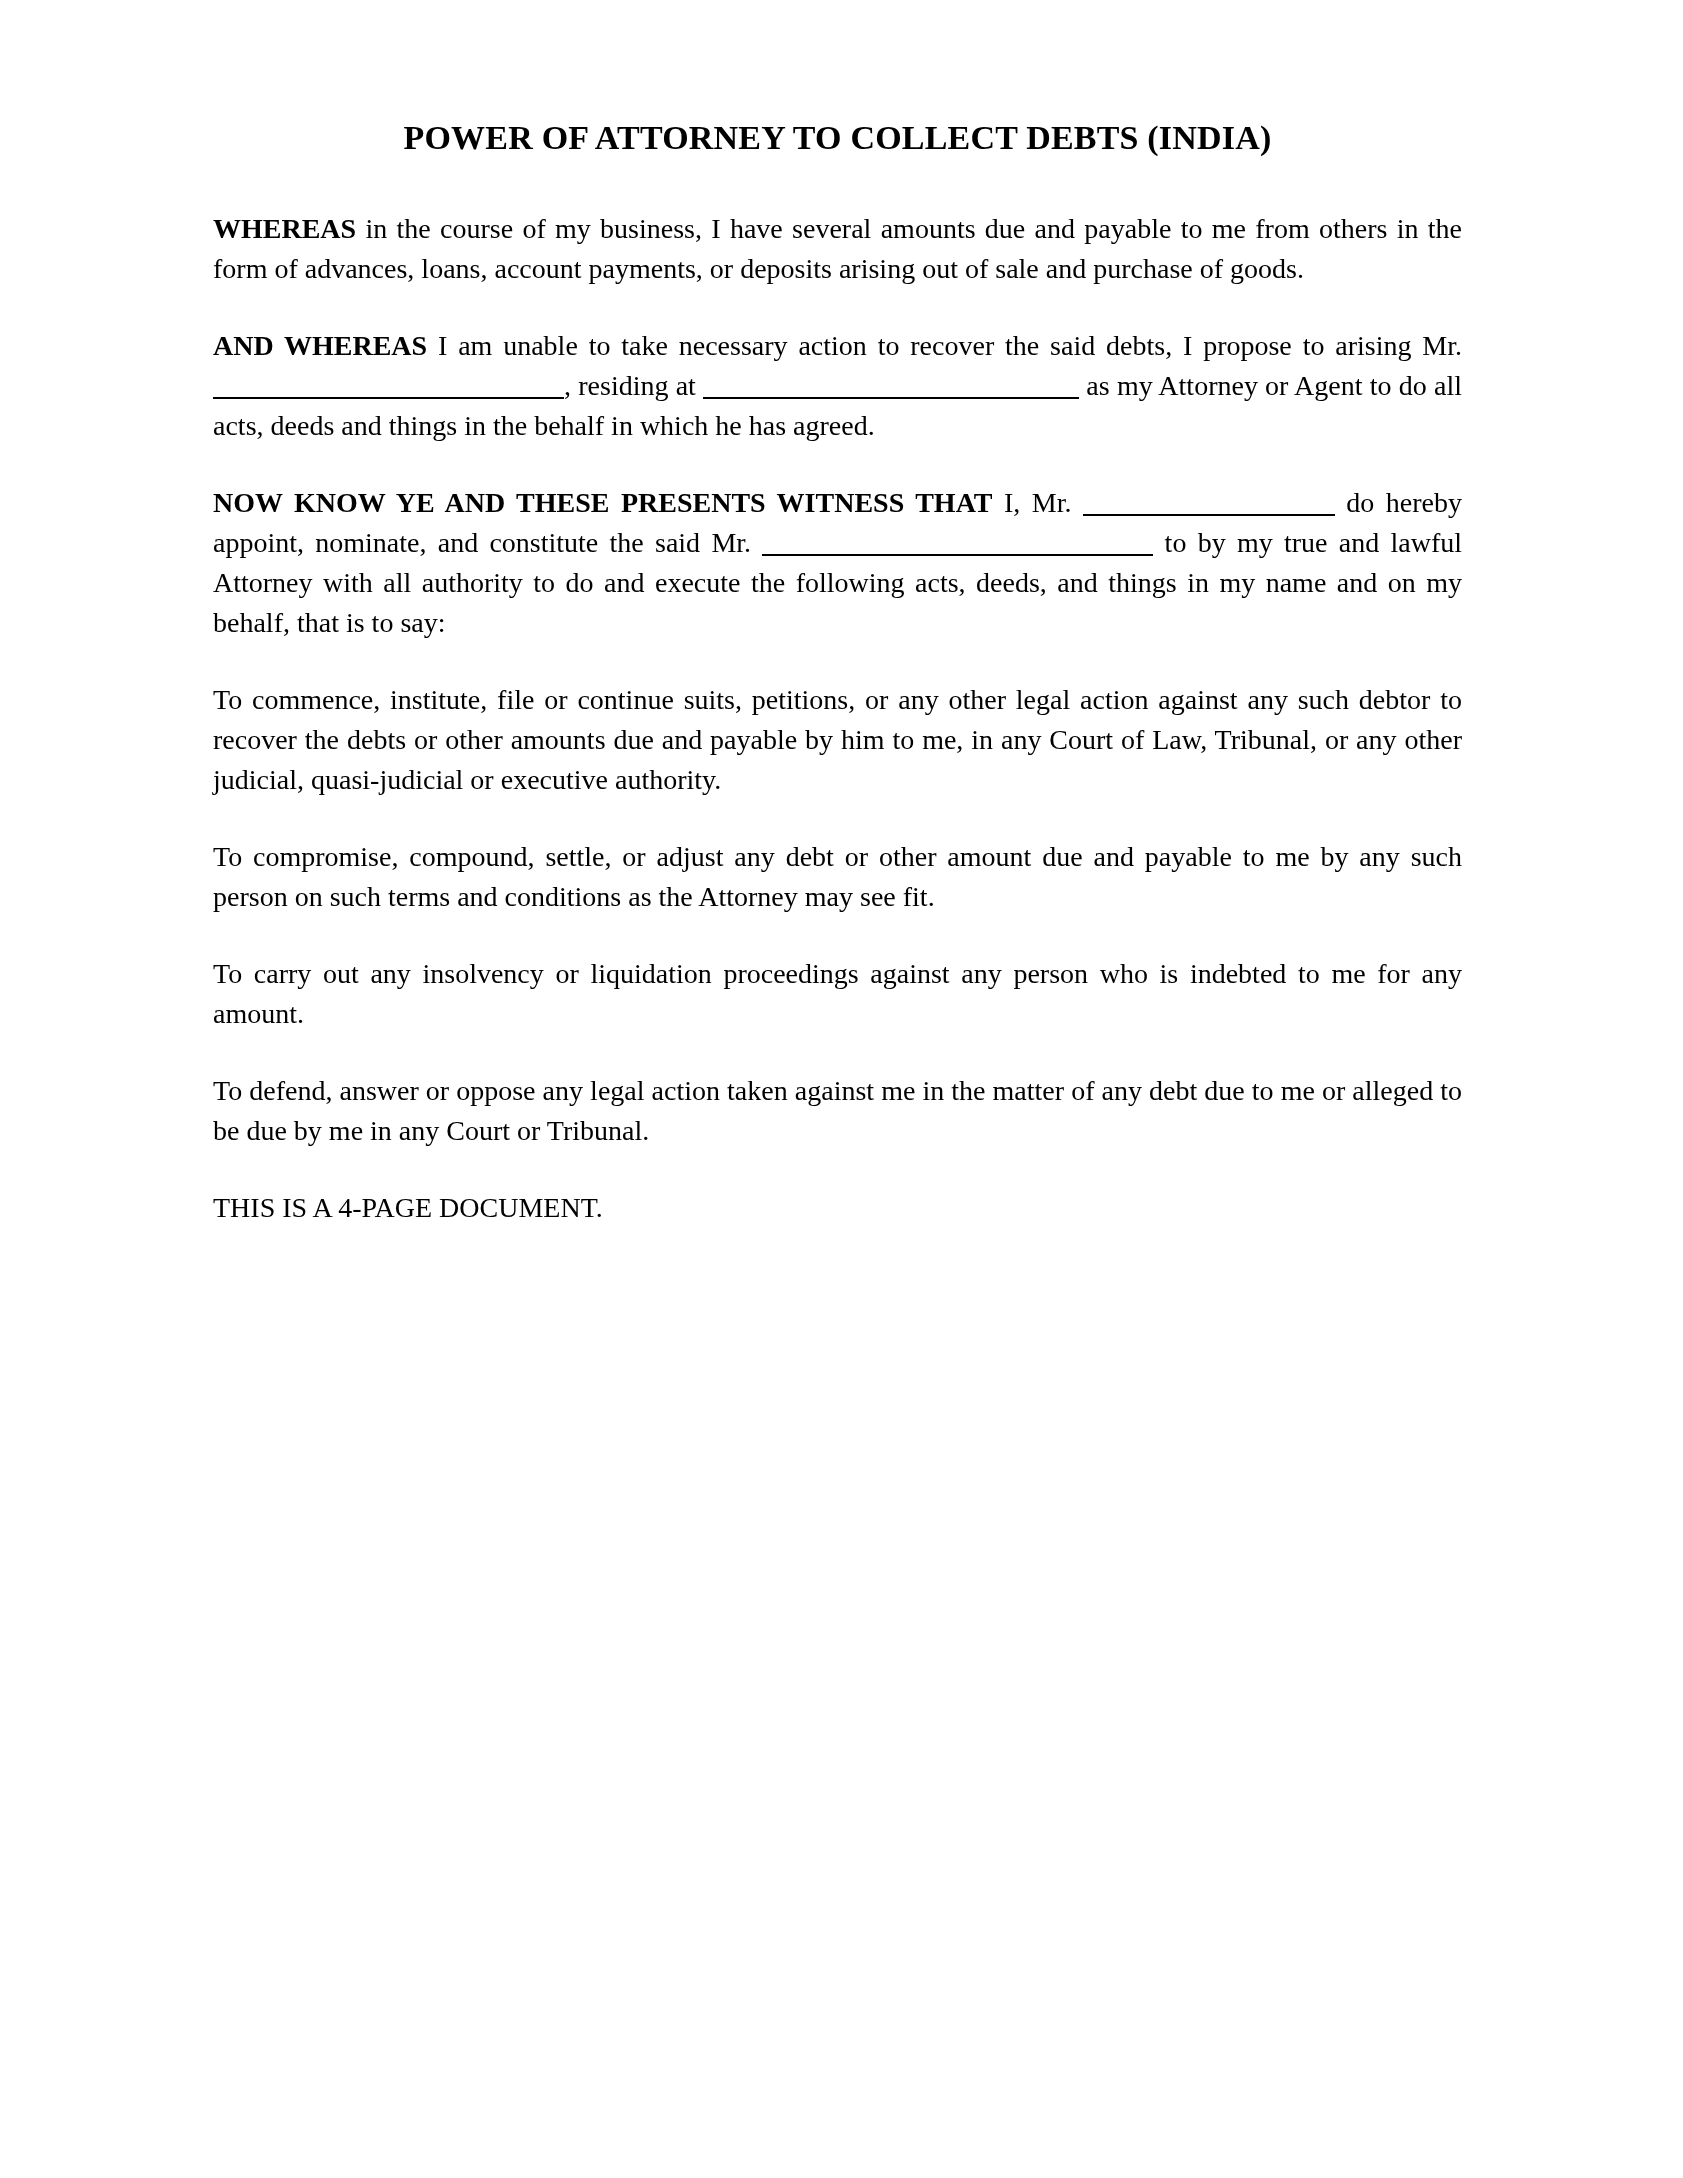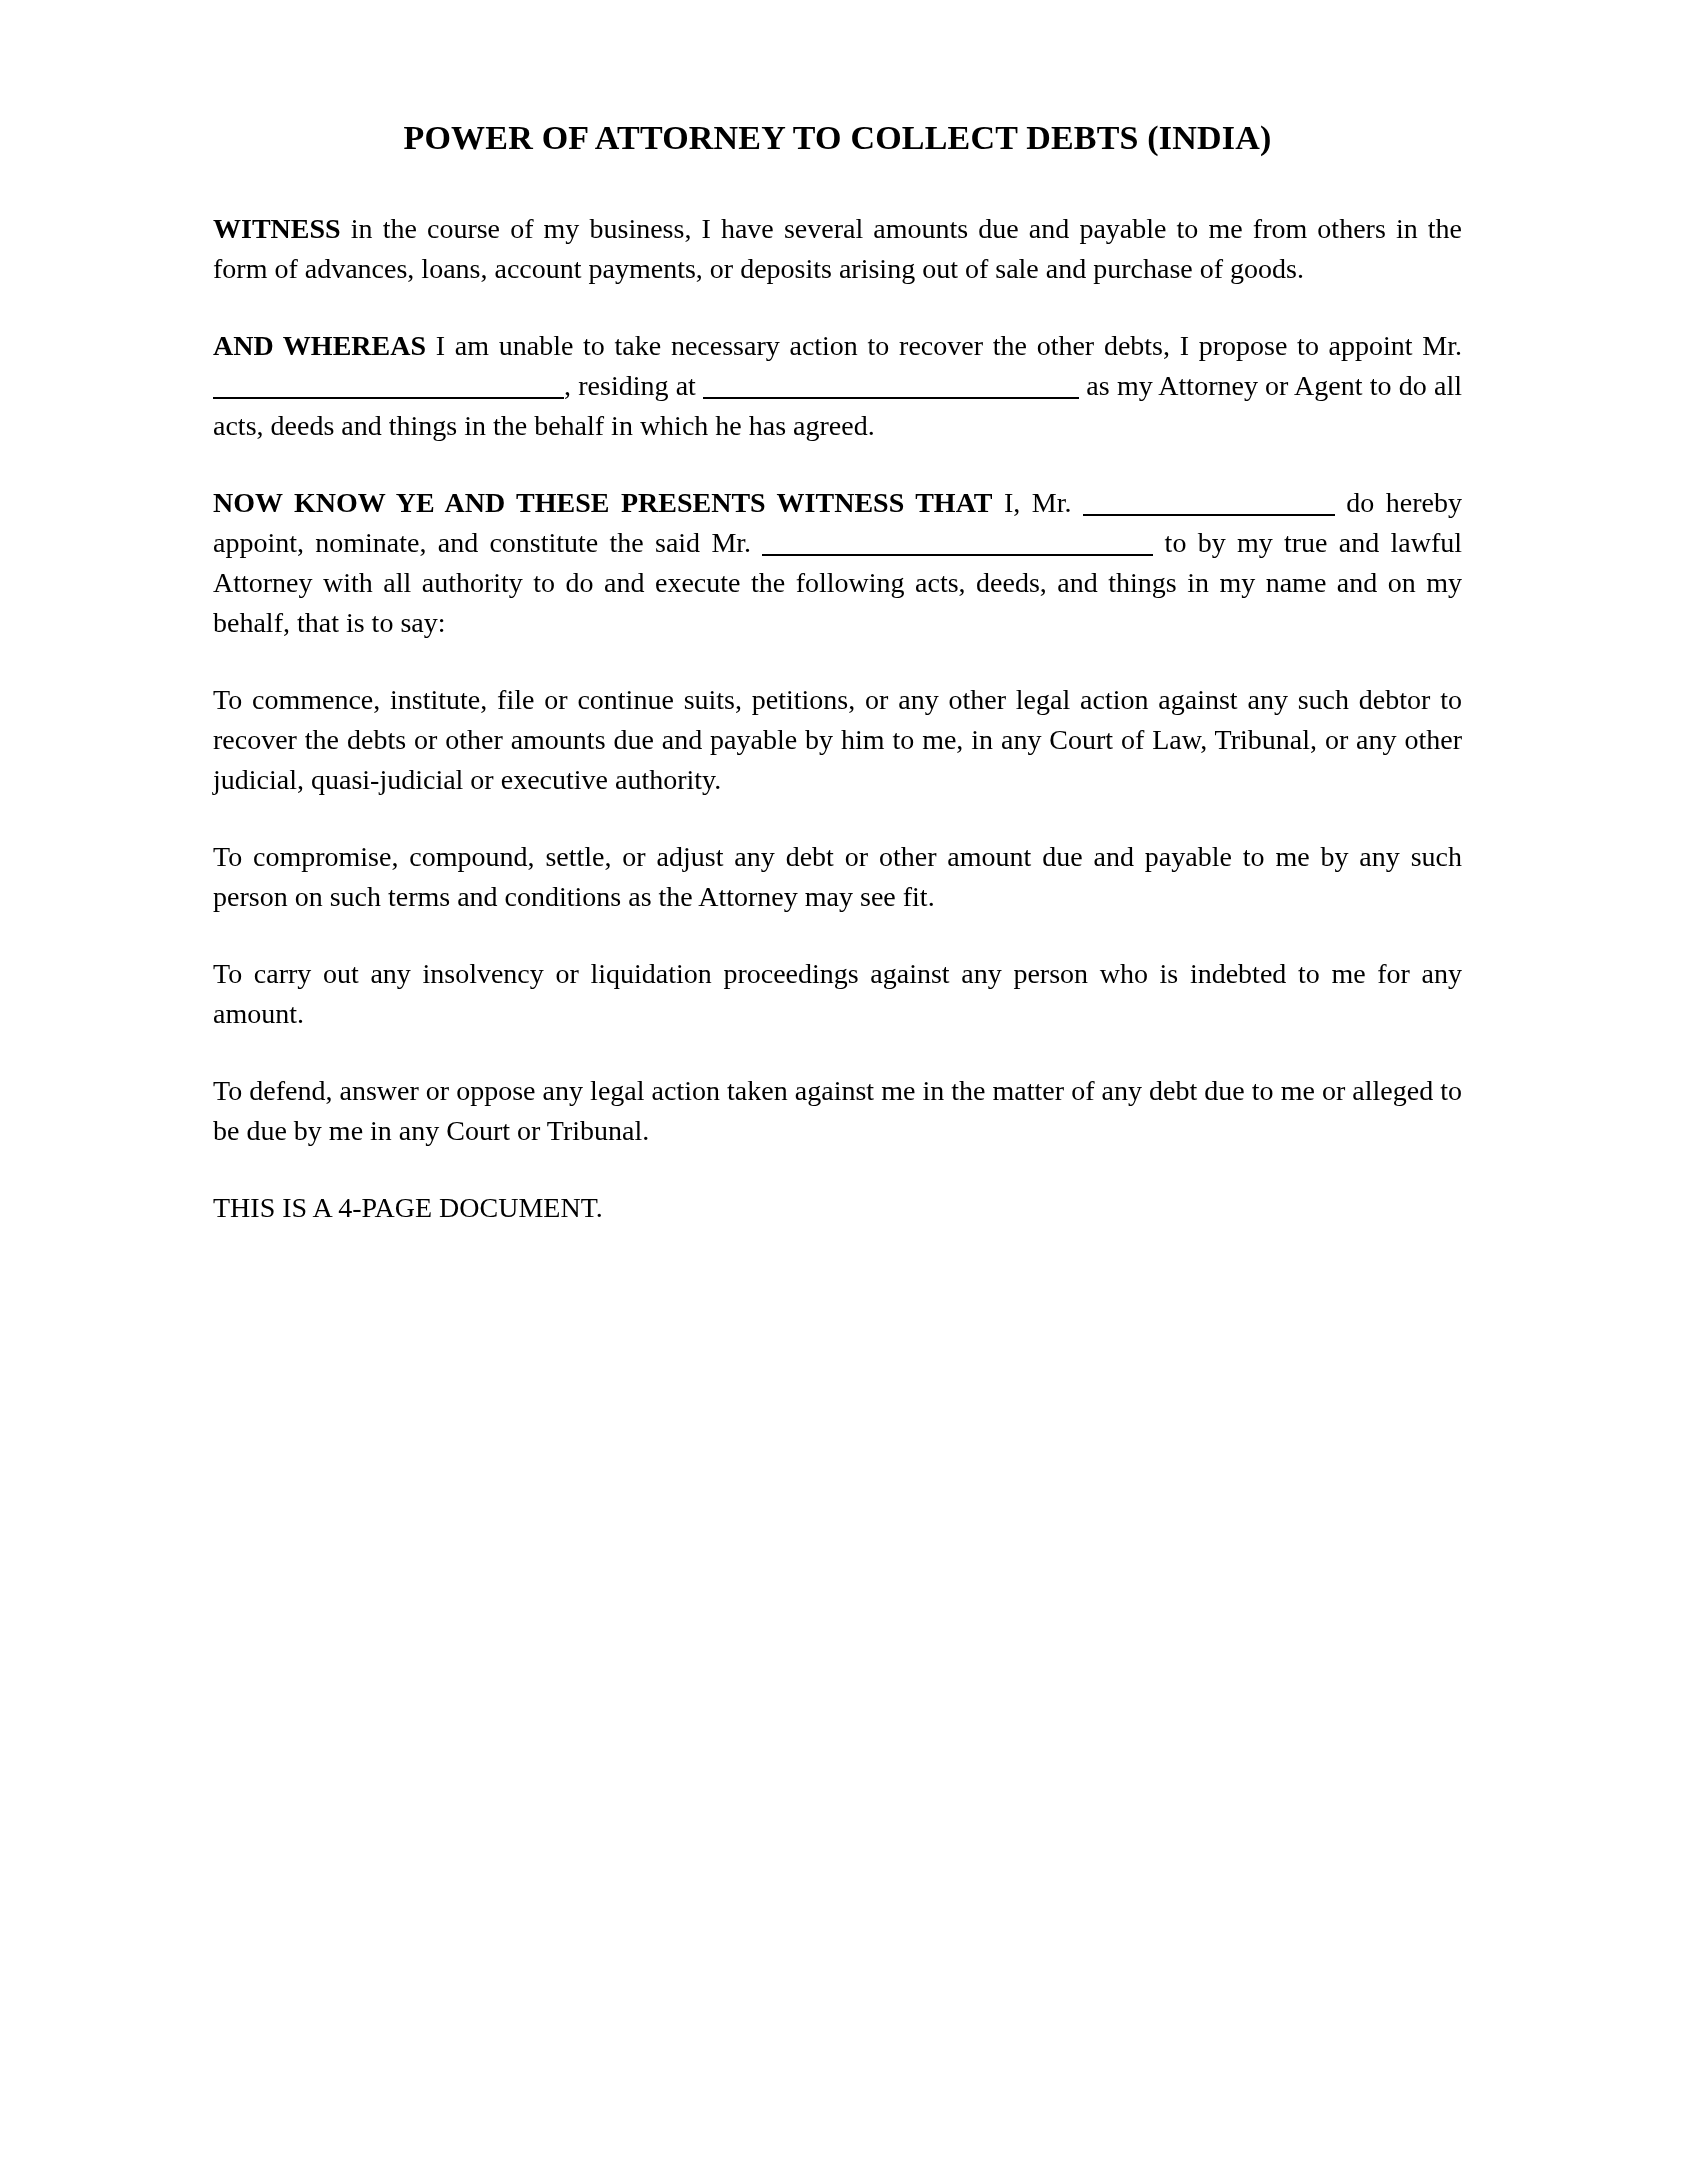--- a/index.html
+++ b/index.html
@@ -43,22 +43,22 @@
     border-bottom: 2px solid #000000;
     vertical-align: -4px;
   }
 </style>
 </head>
 <body>
 
 <div class="page">
   <h1 class="doc-title">POWER OF ATTORNEY TO COLLECT DEBTS (INDIA)</h1>
   <div class="doc-body">
-      <p><span class="b">WITNESS</span><span> in the course of my business, I have several amounts due and payable to me from others in the form of advances, loans, account payments, or deposits arising out of sale and purchase of goods.</span></p>
-      <p><span class="b">AND WHEREAS</span><span> I am unable to take necessary action to recover the other debts, I propose to appoint Mr. </span><span class="blank" style="width: 351px;"></span><span>, residing at </span><span class="blank" style="width: 376px;"></span><span> as my Attorney or Agent to do all acts, deeds and things in the behalf in which he has agreed.</span></p>
+      <p><span class="b">WHEREAS</span><span> in the course of my business, I have several amounts due and payable to me from others in the form of advances, loans, account payments, or deposits arising out of sale and purchase of goods.</span></p>
+      <p><span class="b">AND WHEREAS</span><span> I am unable to take necessary action to recover the said debts, I propose to arising Mr. </span><span class="blank" style="width: 351px;"></span><span>, residing at </span><span class="blank" style="width: 376px;"></span><span> as my Attorney or Agent to do all acts, deeds and things in the behalf in which he has agreed.</span></p>
       <p><span class="b">NOW KNOW YE AND THESE PRESENTS WITNESS THAT</span><span> I, Mr. </span><span class="blank" style="width: 252px;"></span><span> do hereby appoint, nominate, and constitute the said Mr. </span><span class="blank" style="width: 391px;"></span><span> to by my true and lawful Attorney with all authority to do and execute the following acts, deeds, and things in my name and on my behalf, that is to say:</span></p>
       <p><span>To commence, institute, file or continue suits, petitions, or any other legal action against any such debtor to recover the debts or other amounts due and payable by him to me, in any Court of Law, Tribunal, or any other judicial, quasi-judicial or executive authority.</span></p>
       <p><span>To compromise, compound, settle, or adjust any debt or other amount due and payable to me by any such person on such terms and conditions as the Attorney may see fit.</span></p>
       <p><span>To carry out any insolvency or liquidation proceedings against any person who is indebted to me for any amount.</span></p>
       <p><span>To defend, answer or oppose any legal action taken against me in the matter of any debt due to me or alleged to be due by me in any Court or Tribunal.</span></p>
       <p><span>THIS IS A 4-PAGE DOCUMENT.</span></p>
     </div>
 </div>
 
 

